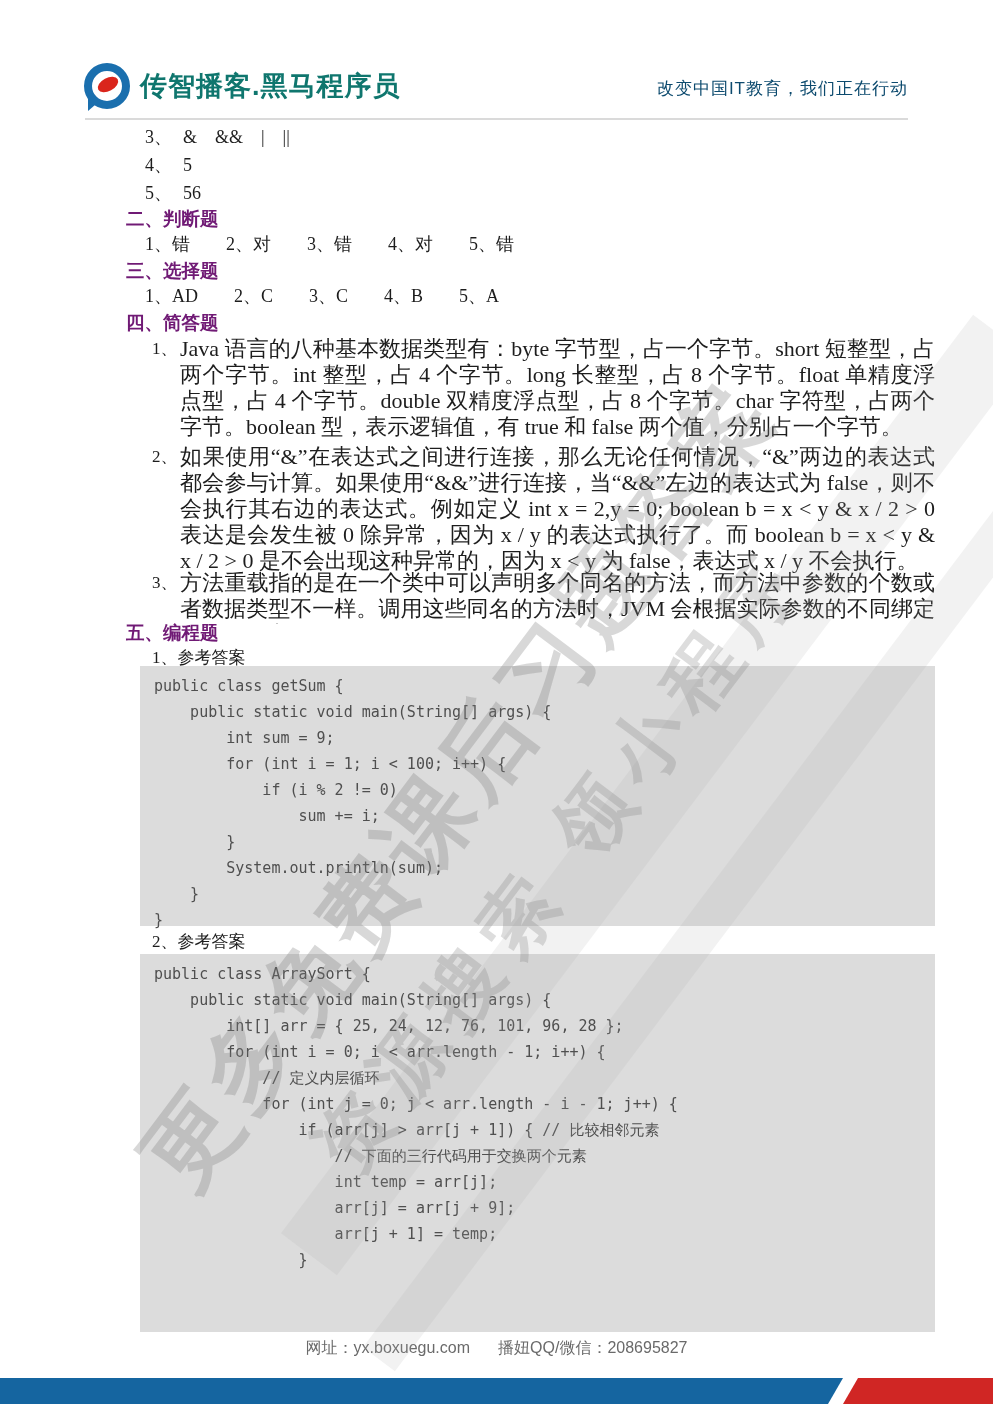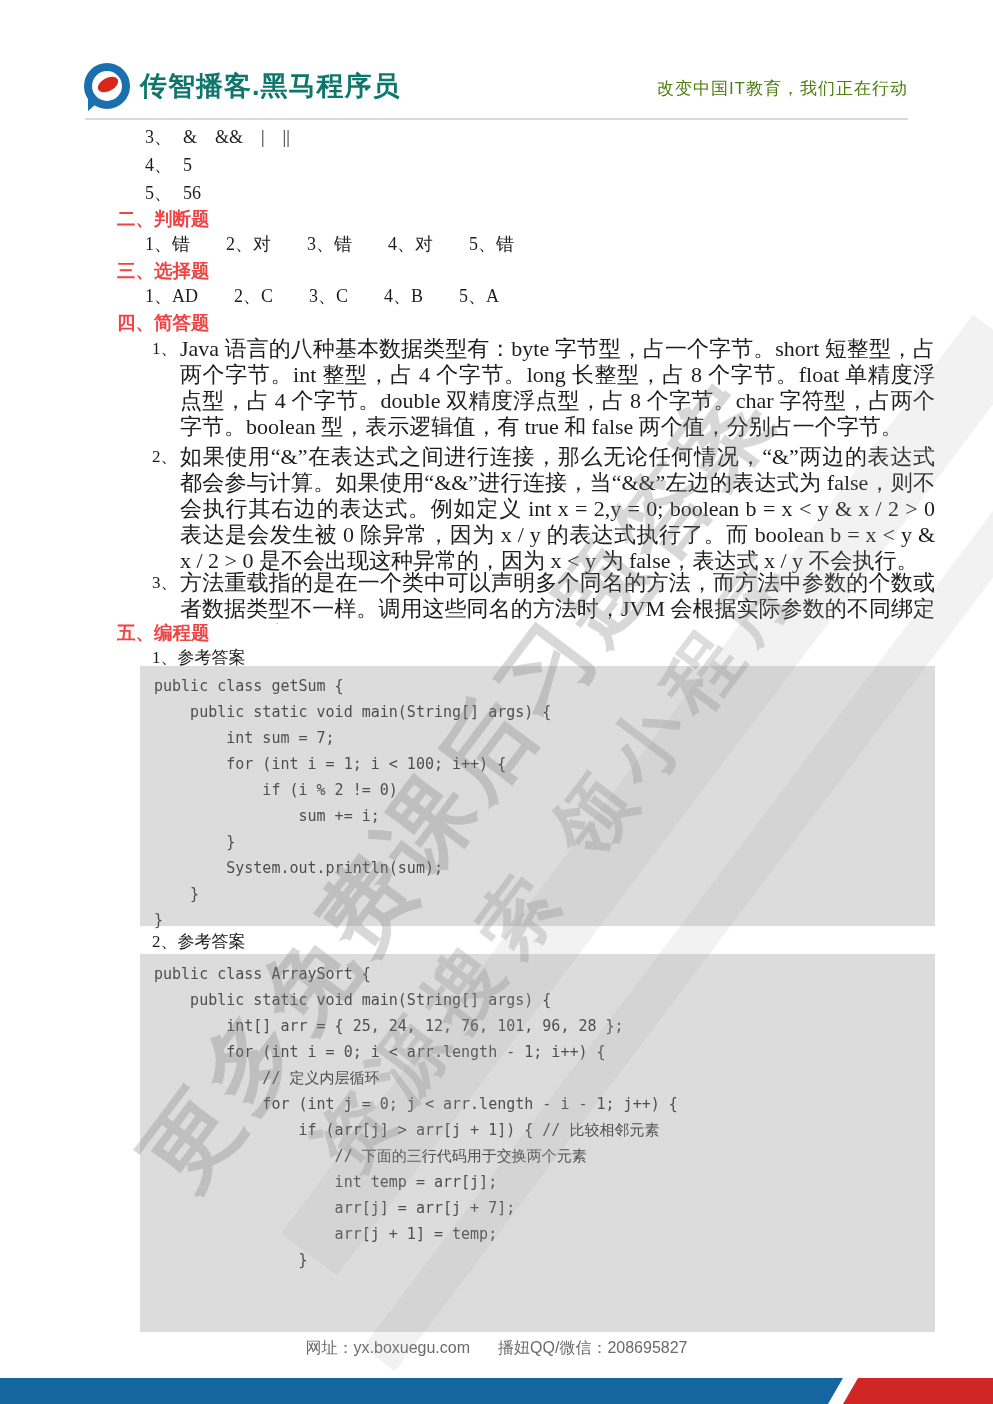--- a/index.html
+++ b/index.html
@@ -11,38 +11,38 @@
   .logo-wrap{position:absolute;left:84px;top:63px;width:48px;height:48px;}
   .logo-bubble{position:absolute;left:0;top:0;width:30px;height:30px;border:8px solid #1a6fae;
                border-radius:50%;background:#ffffff;}
   .logo-dot{position:absolute;left:13px;top:15px;width:22px;height:13px;background:#da251c;
             border-radius:50%;transform:rotate(-28deg);}
   .logo-tail{position:absolute;left:4px;top:36px;width:0;height:0;
              border-left:14px solid #1a6fae;border-bottom:12px solid transparent;}
   .brand-name{position:absolute;left:140px;top:68px;font-family:"Liberation Sans",sans-serif;
               font-weight:bold;font-size:27px;color:#0f766e;letter-spacing:1px;}
   .slogan{position:absolute;right:85px;top:77px;font-family:"Liberation Sans",sans-serif;
-          font-size:17px;color:#4d7c0f;letter-spacing:1px;}
+          font-size:17px;color:#0c4a6e;letter-spacing:1px;}
   .header-rule{position:absolute;left:85px;top:118px;width:823px;height:2px;background:#dadada;}
 
   
   .watermark{position:absolute;left:-120px;top:700px;width:1250px;text-align:center;
              transform:rotate(-53deg);font-family:"Liberation Sans",sans-serif;font-weight:bold;
              color:rgba(125,125,125,0.30);pointer-events:none;z-index:5;}
   .wm-line1{font-size:92px;letter-spacing:6px;white-space:nowrap;}
   .wm-line2{font-size:76px;letter-spacing:14px;white-space:nowrap;margin-top:14px;color:rgba(125,125,125,0.26);}
   .wm-band{position:absolute;transform:rotate(-53deg);background:rgba(175,175,175,0.16);z-index:4;pointer-events:none;}
   .wm-band.b1{left:80px;top:760px;width:1150px;height:70px;}
   .wm-band.b2{left:150px;top:880px;width:1150px;height:40px;}
 
   
   .ans-row{position:absolute;left:145px;font-size:18px;line-height:26px;z-index:2;}
   .ans-num{display:inline-block;width:38px;}
   .ans-val{white-space:pre;}
-  .sec-title{position:absolute;left:117px;font-weight:bold;font-size:18.5px;color:#ef4444;z-index:2;}
+  .sec-title{position:absolute;left:126px;font-weight:bold;font-size:18.5px;color:#701a75;z-index:2;}
   .ans-line{position:absolute;left:145px;font-size:18px;white-space:pre;z-index:2;}
   .sa-item{position:absolute;left:120px;width:815px;overflow:hidden;z-index:2;}
   .sa-num{position:absolute;left:32px;top:0;font-size:17px;line-height:26px;}
   .sa-text{margin-left:60px;font-size:22px;line-height:26px;text-align:justify;}
   .ref-label{position:absolute;left:152px;font-size:17px;z-index:2;}
 
   
   .code-block{position:absolute;left:140px;width:795px;background:#dcdcdc;padding:7px 16px 0 14px;
               box-sizing:border-box;z-index:1;}
   .code-line{font-family:"DejaVu Sans Mono","Liberation Mono",monospace;font-size:15px;
@@ -111,21 +111,21 @@
     <span class="sa-num">3、</span>
     <div class="sa-text">方法重载指的是在一个类中可以声明多个同名的方法，而方法中参数的个数或者数据类型不一样。调用这些同名的方法时，JVM 会根据实际参数的不同绑定到不同的方法。</div>
   </div>
 
   <div class="sec-title" style="top:620px;">五、编程题</div>
   <div class="ref-label" style="top:646px;">1、参考答案</div>
 
   <div class="code-block" style="top:666px;height:260px;">
     <div class="code-line">public class getSum {</div>
     <div class="code-line">    public static void main(String[] args) {</div>
-    <div class="code-line">        int sum = 7;</div>
+    <div class="code-line">        int sum = 9;</div>
     <div class="code-line">        for (int i = 1; i &lt; 100; i++) {</div>
     <div class="code-line">            if (i % 2 != 0)</div>
     <div class="code-line">                sum += i;</div>
     <div class="code-line">        }</div>
     <div class="code-line">        System.out.println(sum);</div>
     <div class="code-line">    }</div>
     <div class="code-line">}</div>
   </div>
 
   <div class="ref-label" style="top:930px;">2、参考答案</div>
@@ -133,21 +133,21 @@
   <div class="code-block" style="top:954px;height:378px;">
     <div class="code-line">public class ArraySort {</div>
     <div class="code-line">    public static void main(String[] args) {</div>
     <div class="code-line">        int[] arr = { 25, 24, 12, 76, 101, 96, 28 };</div>
     <div class="code-line">        for (int i = 0; i &lt; arr.length - 1; i++) {</div>
     <div class="code-line">            // 定义内层循环</div>
     <div class="code-line">            for (int j = 0; j &lt; arr.length - i - 1; j++) {</div>
     <div class="code-line">                if (arr[j] &gt; arr[j + 1]) { // 比较相邻元素</div>
     <div class="code-line">                    // 下面的三行代码用于交换两个元素</div>
     <div class="code-line">                    int temp = arr[j];</div>
-    <div class="code-line">                    arr[j] = arr[j + 7];</div>
+    <div class="code-line">                    arr[j] = arr[j + 9];</div>
     <div class="code-line">                    arr[j + 1] = temp;</div>
     <div class="code-line">                }</div>
   </div>
 
   <div class="footer-text">
     <span>网址：yx.boxuegu.com</span><span class="gap"></span><span>播妞QQ/微信：208695827</span>
   </div>
   <div class="bottom-bar">
     <div class="bar-blue"></div>
     <div class="bar-red"></div>

